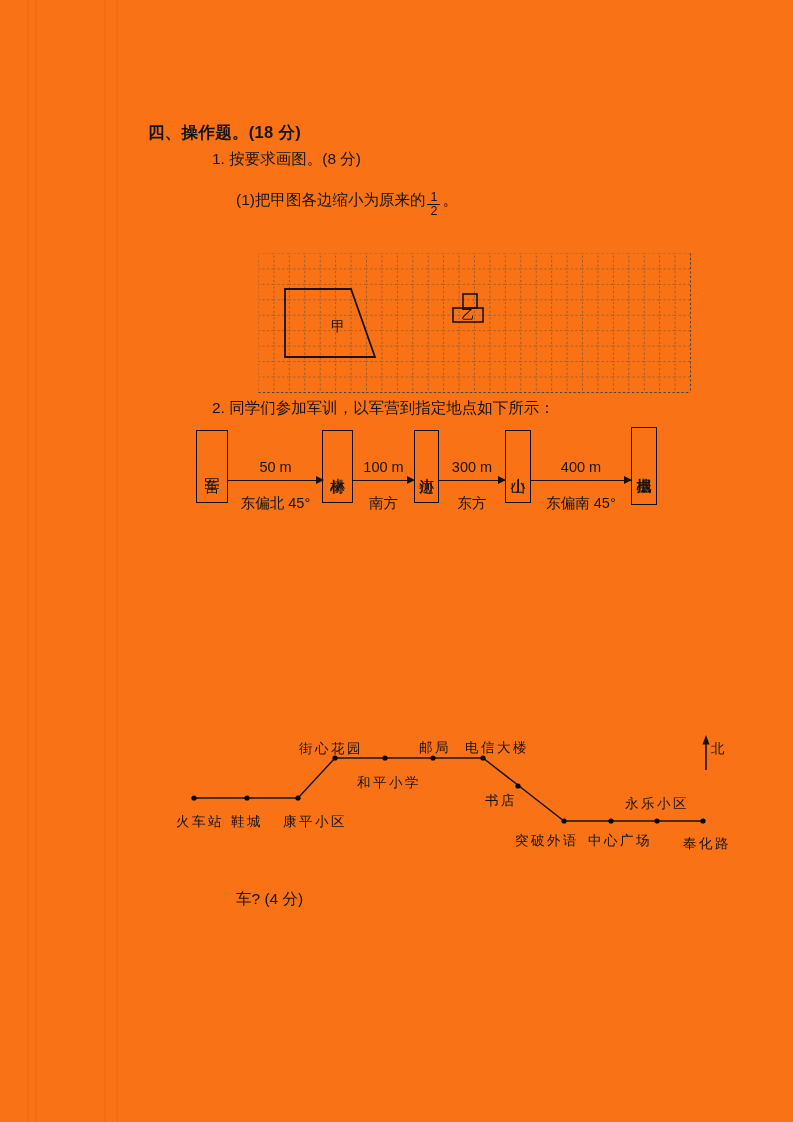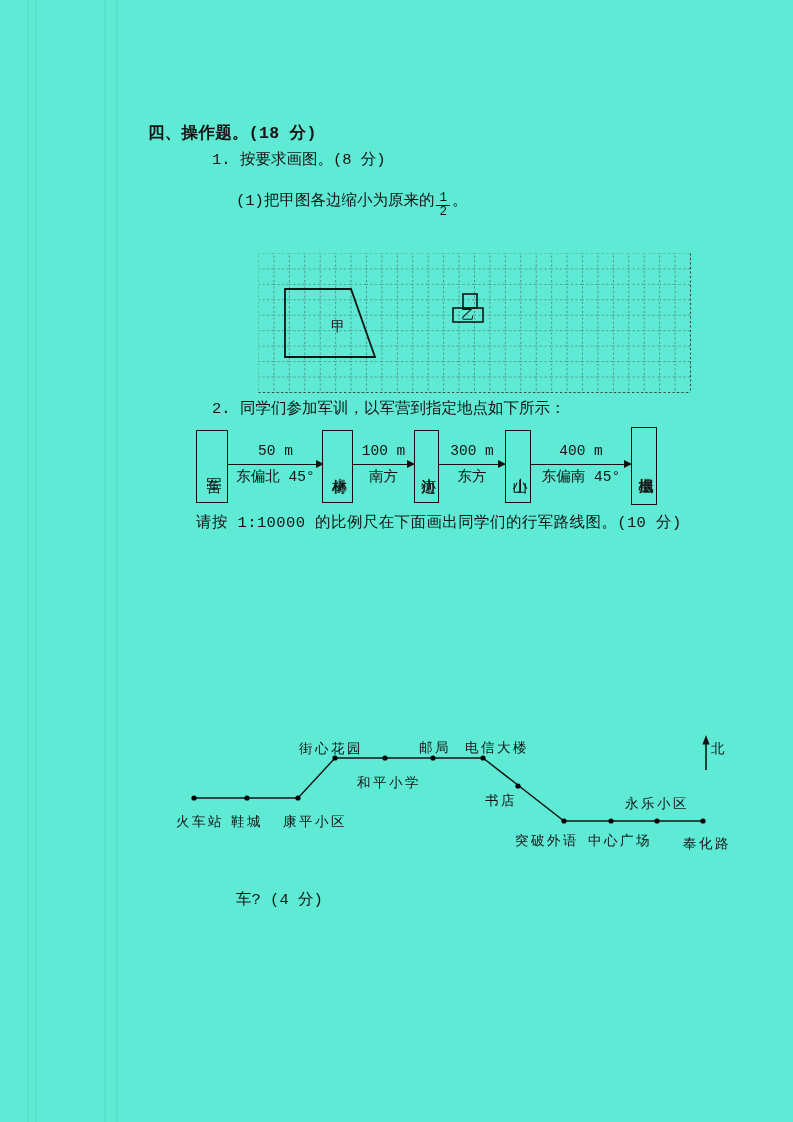--- a/index.html
+++ b/index.html
@@ -1,44 +1,44 @@
 <!DOCTYPE html>
 <html><head>
 <meta charset="utf-8">
 <style>
   html,body{margin:0;padding:0;background:#ffffff;}
   .page{
     position:relative;
     width:793px;height:1122px;
-    background:#5eead4;
-    font-family:Liberation Mono, monospace;
+    background:#f97316;
+    font-family:Liberation Sans, sans-serif;
     color:#141414;
     overflow:hidden;
   }
   .abs{position:absolute;white-space:nowrap;}
   .sec-title{font-size:16.5px;font-weight:bold;letter-spacing:.3px;}
   .body-text{font-size:15.5px;margin-left:44px;}
   .indent-text{font-size:15.5px;letter-spacing:.4px;}
   
   .frac{display:inline-block;vertical-align:-10px;text-align:center;
         font-size:12.5px;line-height:1.05;margin:0 2px;}
   .frac .num{display:block;padding:0 3px;}
   .frac .den{display:block;border-top:1.3px solid #141414;padding:0 3px;}
   
   .fbox{position:absolute;box-sizing:border-box;border:1.8px solid #111;
         display:flex;align-items:center;justify-content:center;
         writing-mode:vertical-rl;text-orientation:upright;
         font-size:15px;line-height:1.08;letter-spacing:.5px;background:transparent;}
   .fedge{position:absolute;top:441px;text-align:center;font-size:14.5px;}
-  .fdist{height:20px;line-height:20px;}
+  .fdist{height:20px;line-height:20px;margin-top:16px;}
   .fline{position:relative;border-top:1.6px solid #111;margin:3px 0 1px;}
   .fhead{position:absolute;right:-1px;top:-5.4px;width:0;height:0;
          border-left:8px solid #111;border-top:4.6px solid transparent;
          border-bottom:4.6px solid transparent;}
-  .fdir{padding-top:1px;}
+  .fdir{padding-top:12px;}
   
   .scanline{position:absolute;top:0;width:1.5px;height:1122px;
             background:rgba(0,0,0,0.035);}
   svg text{fill:#141414;}
 </style>
 </head>
 <body>
 
 <div class="page">
 
@@ -100,21 +100,20 @@
   <div class="fbox" style="left:505px;top:430px;width:26px;height:73px">小山</div>
   <div class="fedge" style="left:531px;width:100px">
     <div class="fdist">400 m</div>
     <div class="fline">
         <span class="fhead"></span>
       </div>
     <div class="fdir">东偏南 45°</div>
   </div>
   <div class="fbox" style="left:631px;top:427px;width:26px;height:78px;letter-spacing:0">根据地点</div>
 
-  <div class="abs indent-text" style="left:196px;top:512px">请按 1:10000 的比例尺在下面画出同学们的行军路线图。(10 分)</div>
 
 
   <svg class="abs" style="left:160px;top:732px" width="612" height="126">
     <path d="M34,66 H138 L175,26 H323 L404,89 H543" fill="none" stroke="#141414" stroke-width="1.4"></path>
     <circle cx="34" cy="66" r="2.6"></circle>
     <circle cx="87" cy="66" r="2.6"></circle>
     <circle cx="138" cy="66" r="2.6"></circle>
     <circle cx="175" cy="26" r="2.6"></circle>
     <circle cx="225" cy="26" r="2.6"></circle>
     <circle cx="273" cy="26" r="2.6"></circle>

